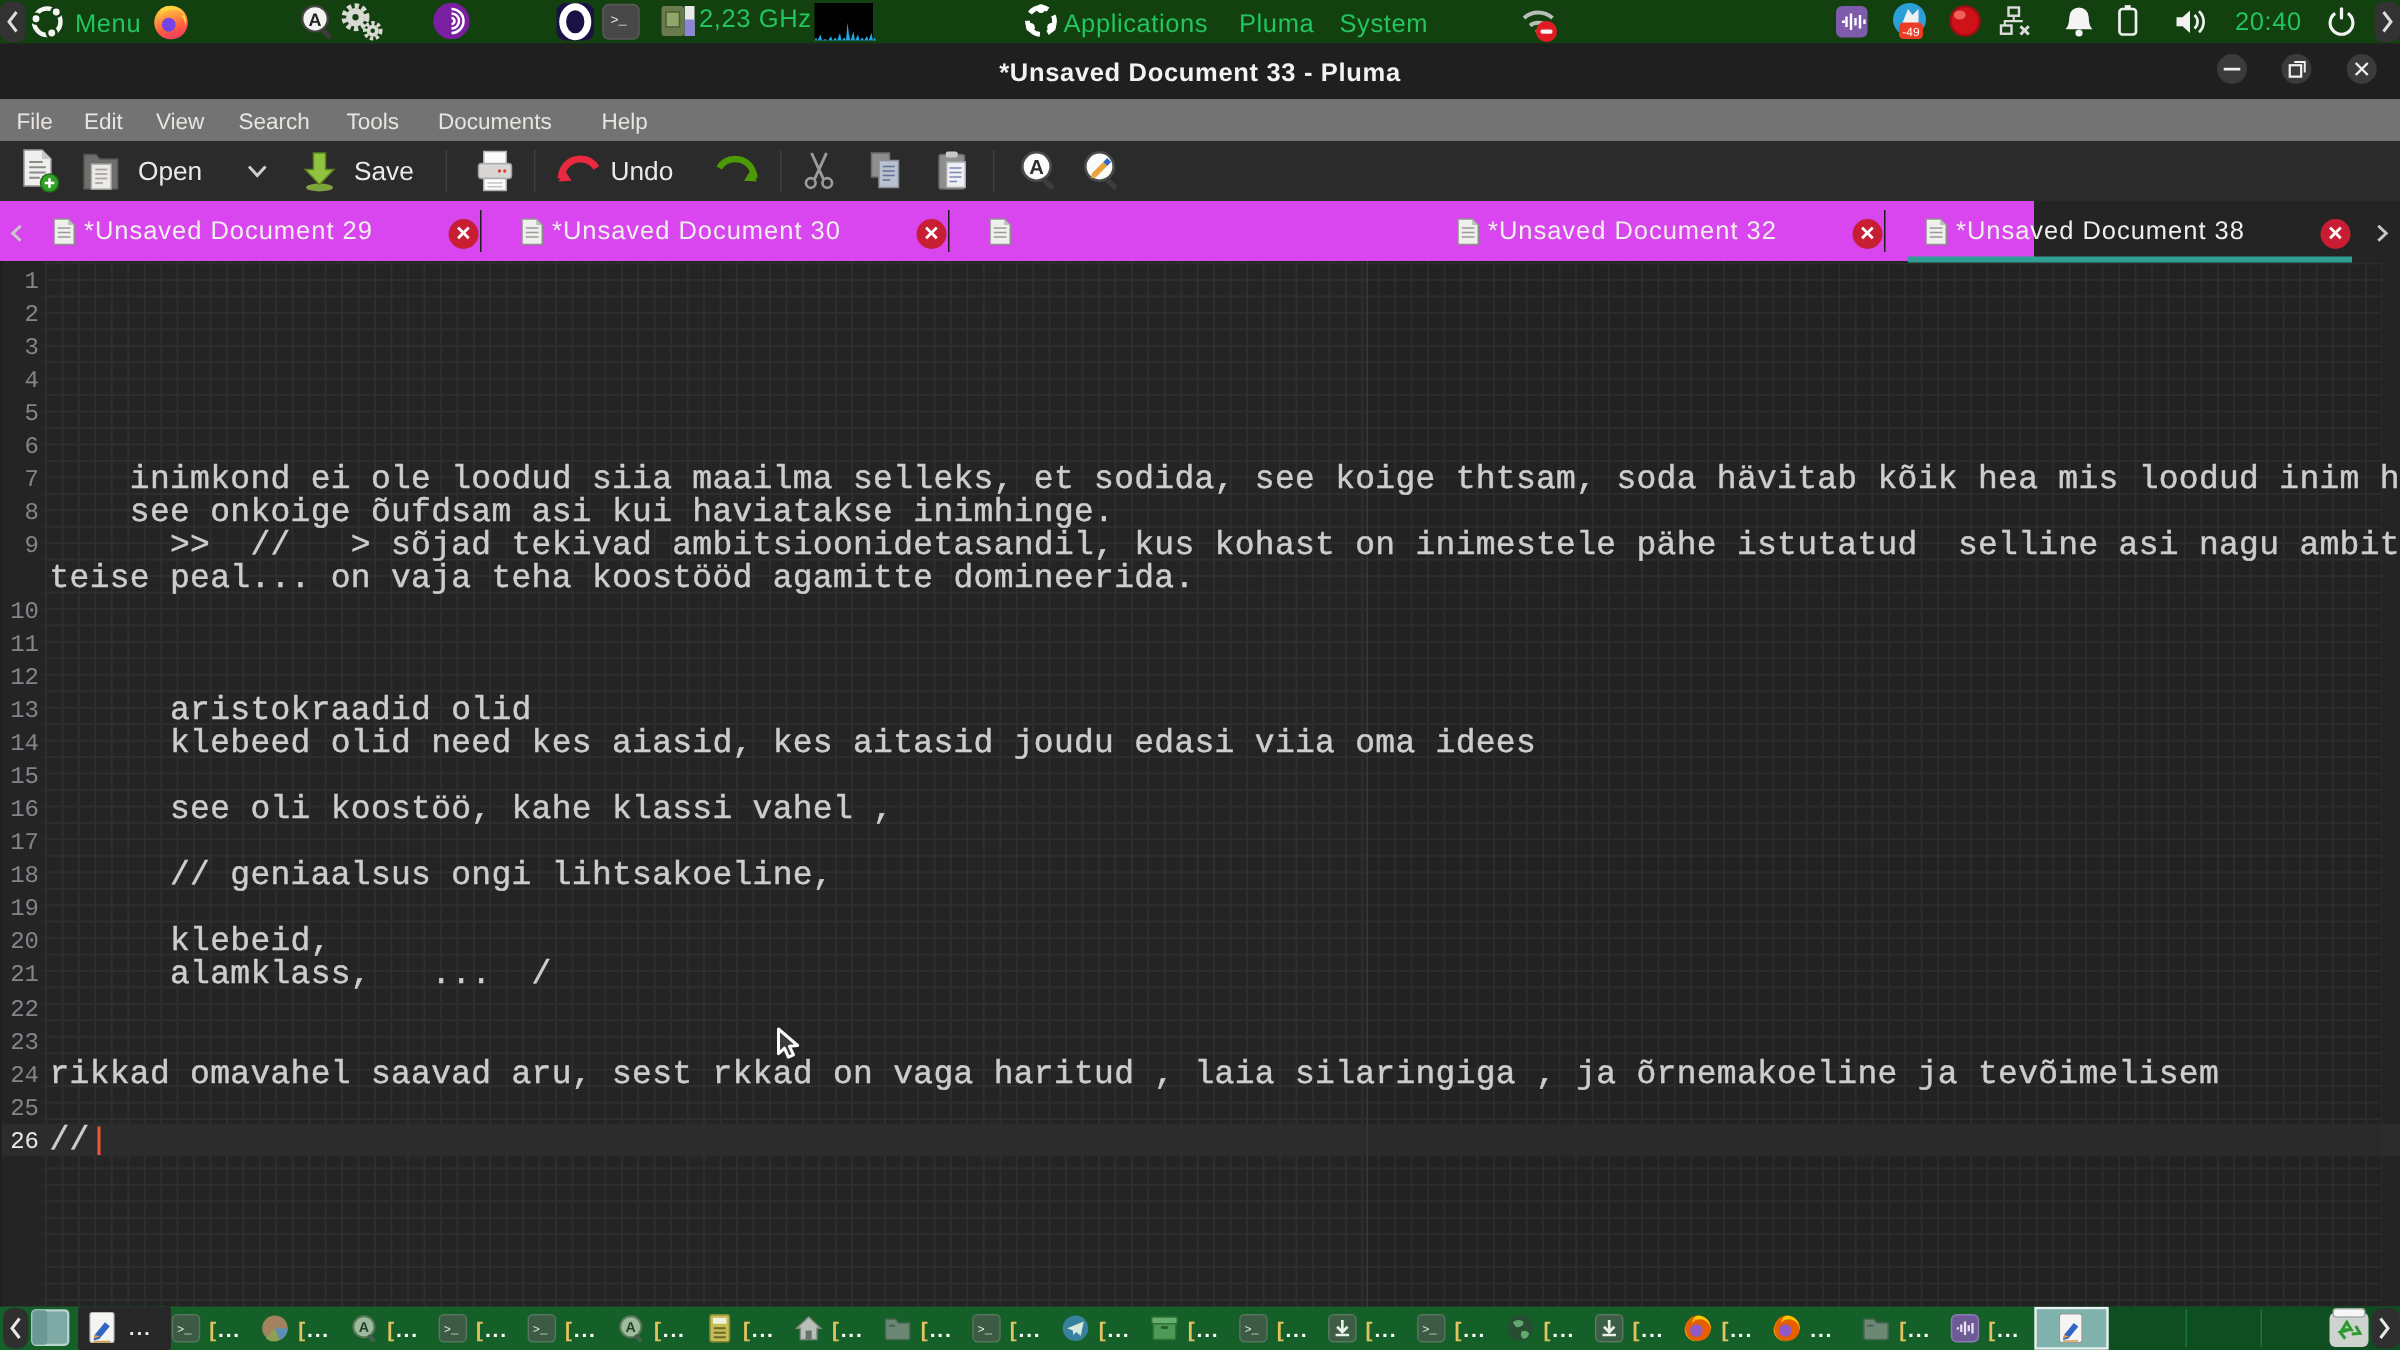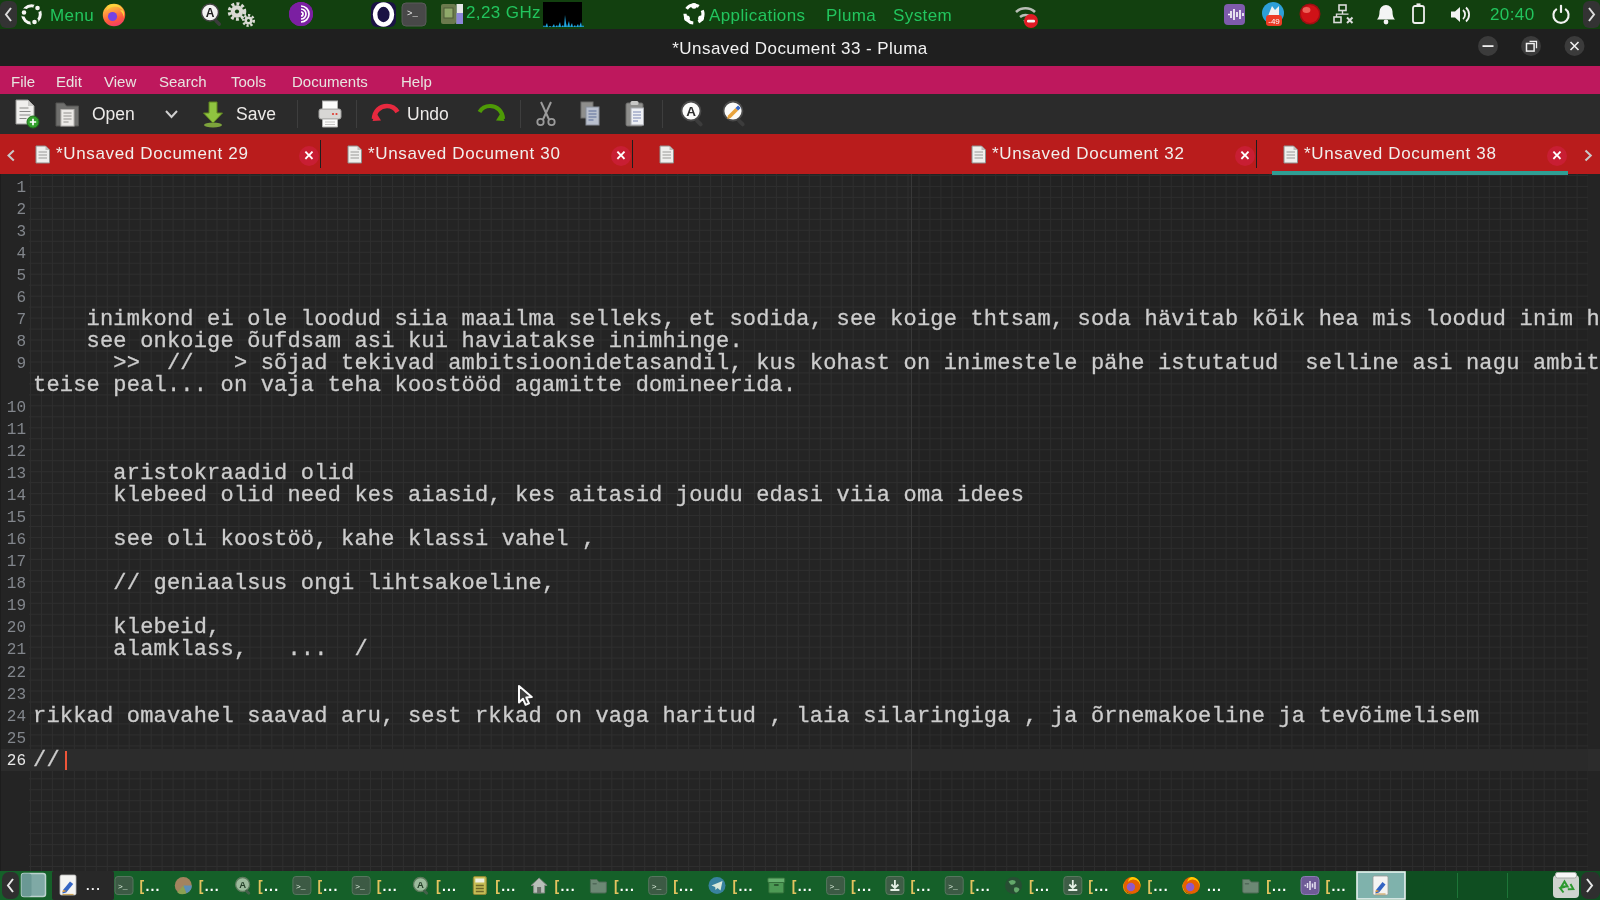--- a/index.html
+++ b/index.html
@@ -5,32 +5,32 @@
   * { margin:0; padding:0; box-sizing:border-box; }
   body { font-family:"Liberation Sans", sans-serif; }
   #screen { position:relative; width:1600px; height:900px; background:#242424; overflow:hidden; }
 
   
   #panel { position:absolute; left:0; top:0; width:1600px; height:29px; background:#12400f; color:#fff; }
   #panel .txt { position:absolute; top:6px; font-size:17px; letter-spacing:0.4px; color:#22c55e; }
 
   
   #titlebar { position:absolute; left:0; top:29px; width:1600px; height:37px; background:#1f1f1f; }
-  #title { position:absolute; top:10px; width:100%; text-align:center; color:#f2f2f2; font-size:17px; letter-spacing:0.45px; font-weight:normal; }
-
-  
-  #menubar { position:absolute; left:0; top:66px; width:1600px; height:28px; background:#be185d; }
+  #title { position:absolute; top:10px; width:100%; text-align:center; color:#f2f2f2; font-size:17px; letter-spacing:0.45px; font-weight:bold; }
+
+  
+  #menubar { position:absolute; left:0; top:66px; width:1600px; height:28px; background:#737373; }
   #menubar span { position:absolute; top:7px; font-size:15px; color:#e8e4e0; }
 
   
   #toolbar { position:absolute; left:0; top:94px; width:1600px; height:40px; background:#2b2b2b; }
   #toolbar .lbl { position:absolute; top:10px; font-size:17.5px; color:#eceae8; }
 
   
-  #tabbar { position:absolute; left:0; top:134px; width:1600px; height:40px; background:#b91c1c; }
+  #tabbar { position:absolute; left:0; top:134px; width:1356px; height:40px; background:#d946ef; }
   .tab { position:absolute; top:0; width:296px; height:40px; }
   .tab .tsep { position:absolute; right:-1px; top:6px; width:1px; height:28px; background:#1e1e1e; }
   .tab .tlabel { position:absolute; left:32px; top:9.5px; font-size:17px; color:#f1efec; letter-spacing:0.65px; }
   .tab .closec { position:absolute; left:275px; top:12px; width:20px; height:20px; border-radius:50%; background:#c81e33; }
   .tab .closec:after { content:"✕"; position:absolute; left:0; top:2px; width:20px; text-align:center; font-size:13px; font-weight:bold; color:#fff; }
   #activeline { position:absolute; left:1272px; top:171px; width:296px; height:4px; background:#2f9e94; z-index:5; }
 
   
   #editor { position:absolute; left:0; top:174px; width:1600px; height:697px; background:#242424; }
   #gridbg { position:absolute; left:29px; top:0; width:1559px; height:697px;

